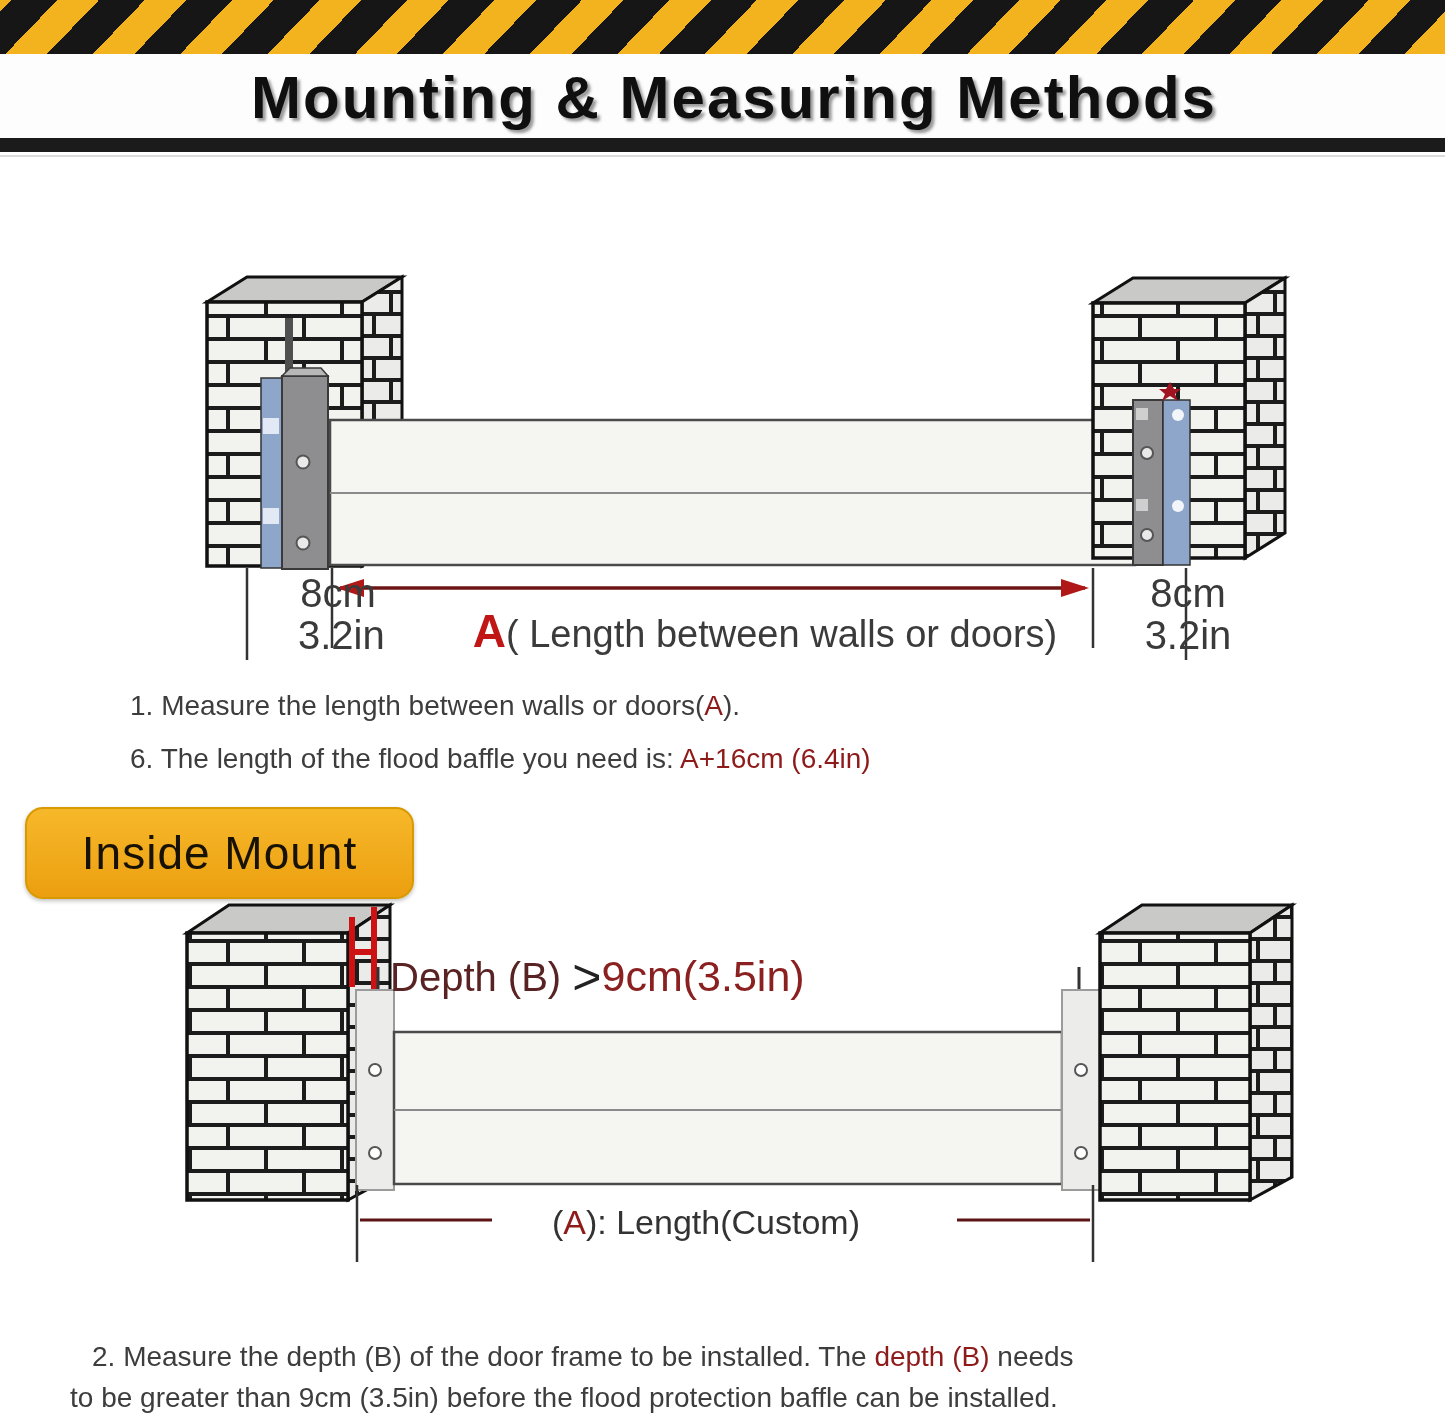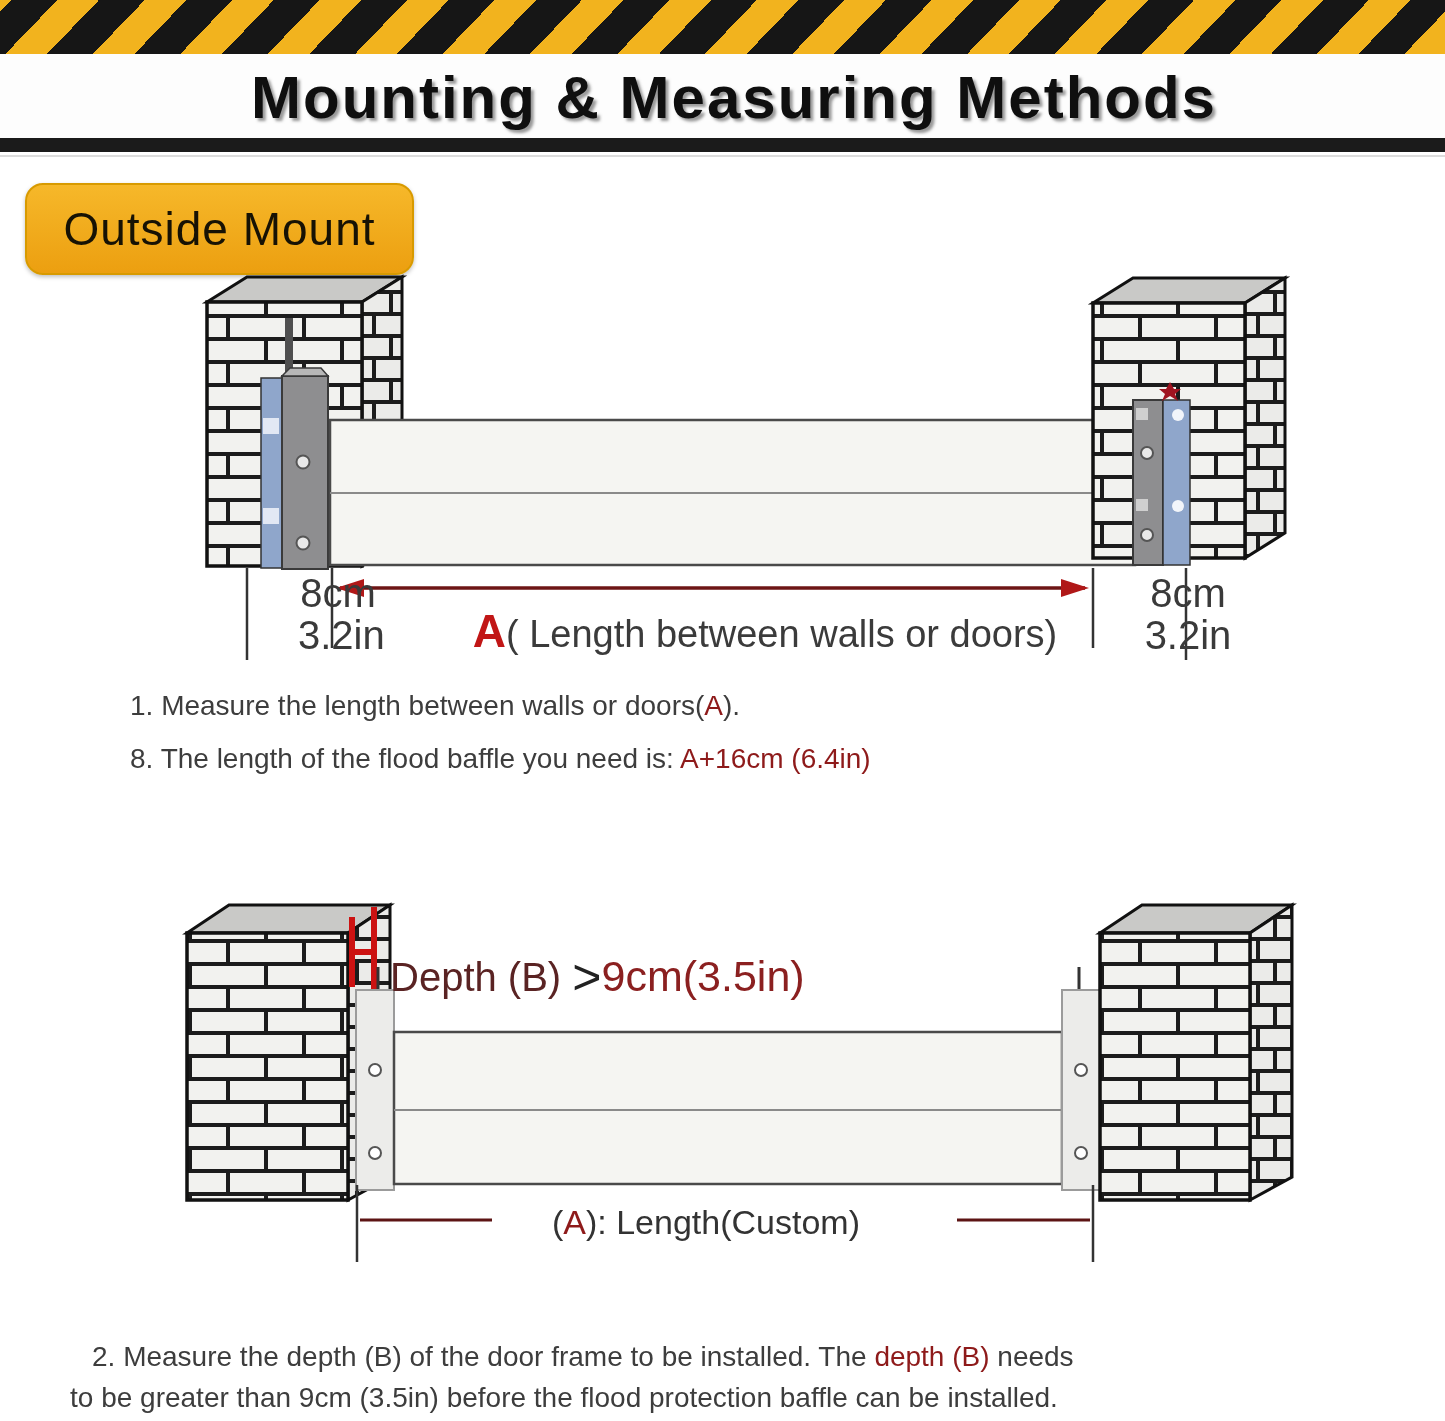--- a/index.html
+++ b/index.html
@@ -47,23 +47,20 @@
 
   <div class="hazard">
     <div class="hazard-inner"></div>
   </div>
   <div class="title-band">
     <div class="banner-title">Mounting &amp; Measuring Methods</div>
   </div>
   <div class="black-bar"></div>
   <div class="gray-line"></div>
 
-  <div class="mount-label" style="top:183px;">
-    <span>Outside Mount</span>
-  </div>
 
   <svg class="diagram-svg" style="top:270px;" width="1445" height="400" viewBox="0 0 1445 400">
     <defs>
       <pattern id="brickF1" width="76" height="46" patternUnits="userSpaceOnUse">
         <rect width="76" height="46" fill="#1c1c1c"></rect>
         <rect x="2" y="2" width="72" height="19" fill="#f2f2ef"></rect>
         <rect x="-36" y="25" width="72" height="19" fill="#f2f2ef"></rect>
         <rect x="40" y="25" width="72" height="19" fill="#f2f2ef"></rect>
       </pattern>
       <pattern id="brickS1" width="34" height="44" patternUnits="userSpaceOnUse">
@@ -135,23 +132,26 @@
     <div>3.2in</div>
   </div>
   <div class="arrow-label">
     <span class="big-a">A</span><span>( Length between walls or doors)</span>
   </div>
 
   <div class="step" style="top:690px;left:130px;">
     <span>1. Measure the length between walls or doors(</span><span class="red">A</span><span>).</span>
   </div>
   <div class="step" style="top:743px;left:130px;">
-    <span>8. The length of the flood baffle you need is: </span><span class="red">A+16cm (6.4in)</span><span></span>
-  </div>
-
+    <span>6. The length of the flood baffle you need is: </span><span class="red">A+16cm (6.4in)</span><span></span>
+  </div>
+
+  <div class="mount-label" style="top:807px;">
+    <span>Inside Mount</span>
+  </div>
 
   <svg class="diagram-svg" style="top:895px;" width="1445" height="375" viewBox="0 0 1445 375">
     <defs>
       <pattern id="brickF2" width="76" height="46" patternUnits="userSpaceOnUse">
         <rect width="76" height="46" fill="#1c1c1c"></rect>
         <rect x="2" y="2" width="72" height="19" fill="#f2f2ef"></rect>
         <rect x="-36" y="25" width="72" height="19" fill="#f2f2ef"></rect>
         <rect x="40" y="25" width="72" height="19" fill="#f2f2ef"></rect>
       </pattern>
       <pattern id="brickS2" width="34" height="44" patternUnits="userSpaceOnUse">

